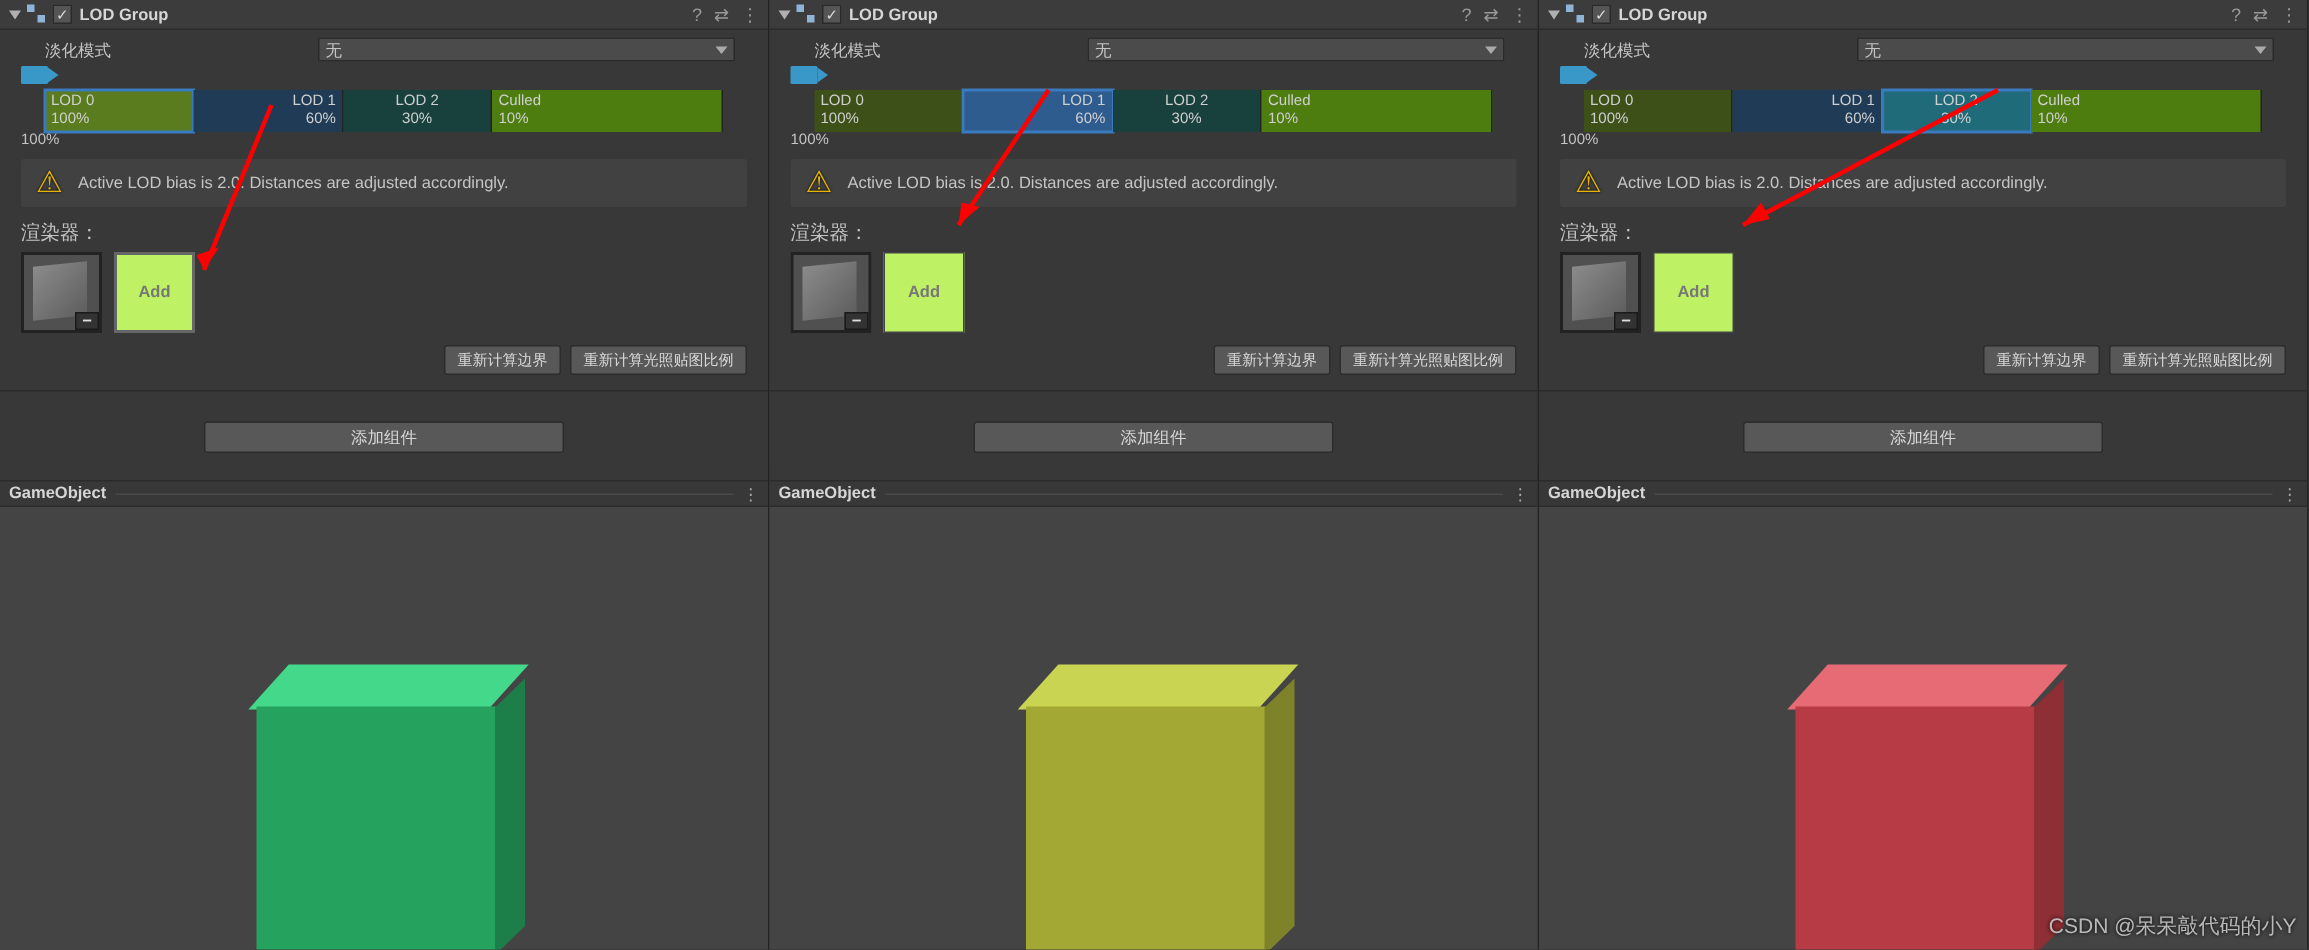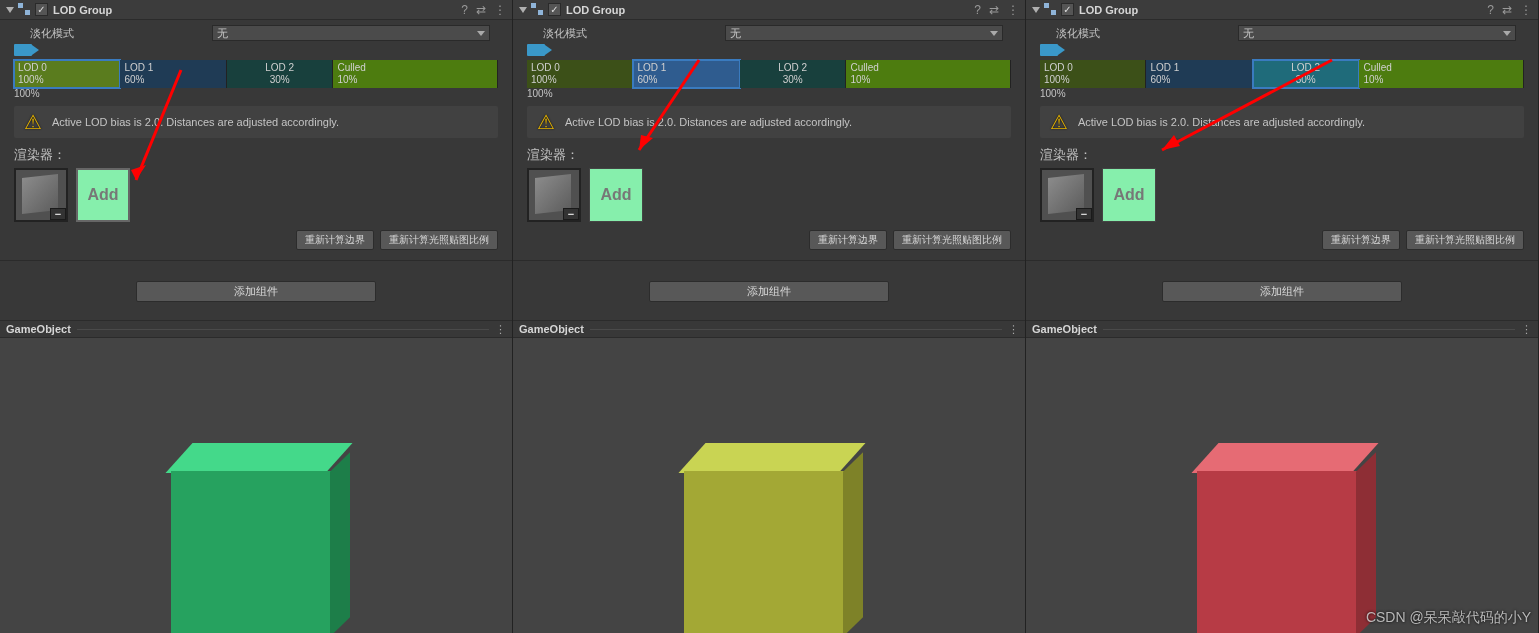--- a/index.html
+++ b/index.html
@@ -78,28 +78,28 @@
     width: 18px; height: 12px; background:#3a98c9; position:relative; border-radius:1px;
     display:inline-block;
   }
   .cam-icon::after {
     content:""; position:absolute; right:-7px; top:1px;
     width:0; height:0; border-top:5px solid transparent; border-bottom:5px solid transparent;
     border-left:7px solid #3a98c9;
   }
 
   
-  .lod-bar { display:flex; height:28px; margin: 0 8px; }
+  .lod-bar { display:flex; height:28px; margin: 0 24px; }
   .lod-seg {
     display:flex; flex-direction:column; justify-content:center;
     padding: 0 4px; color:#d0d0d0; font-size: 10px; line-height:12px;
     border-right: 1px solid #222;
   }
   .lod0 { background:#3c5018; width:22%; }
-  .lod1 { background:#1f3b55; width:22%; }
+  .lod1 { background:#1f3b55; width:22%;text-align:right; }
   .lod2 { background:#18403d; width:22%;text-align:center; }
   .culled { background:#4d7c0f; width:34%; }
   .lod-seg.selected { outline: 2px solid #3a7bbf; outline-offset:-1px; background:#2f5c8f; }
   .lod0.selected { background:#5a7c1e; }
   .lod2.selected { background:#1f6b7a; }
   .under-bar { margin-left: 8px; color:#c4c4c4; font-size:10px; height:14px; }
 
   
   .warn {
     margin: 4px 8px; padding: 6px 10px;
@@ -121,23 +121,23 @@
     content:""; position:absolute; width:36px; height:36px;
     background:linear-gradient(135deg,#8b8b8b,#5d5d5d);
     top:6px; left:6px; transform: skewY(-6deg);
   }
   .ren-minus {
     width:16px; height:12px; background:#333; color:#ddd;
     font-weight:bold; text-align:center; line-height:10px;
     border:1px solid #1a1a1a; margin:0; z-index:1;
   }
   .ren-add {
-    width:54px; height:54px; background:#86efac; border:1px solid #444;
+    width:54px; height:54px; background:#bef264; border:1px solid #444;
     display:flex; align-items:center; justify-content:center;
-    color:#777; font-weight:bold; font-size:16px;
+    color:#777; font-weight:bold; font-size:11px;
   }
   .ren-add.active { border:2px solid #666; }
 
   
   .btn-row { display:flex; justify-content:flex-end; gap:6px; padding: 4px 8px; }
   .btn {
     background:#585858; border:1px solid #2c2c2c; color:#d8d8d8;
     padding: 2px 8px; font-size:10px; border-radius:2px; cursor:pointer;
   }
 

